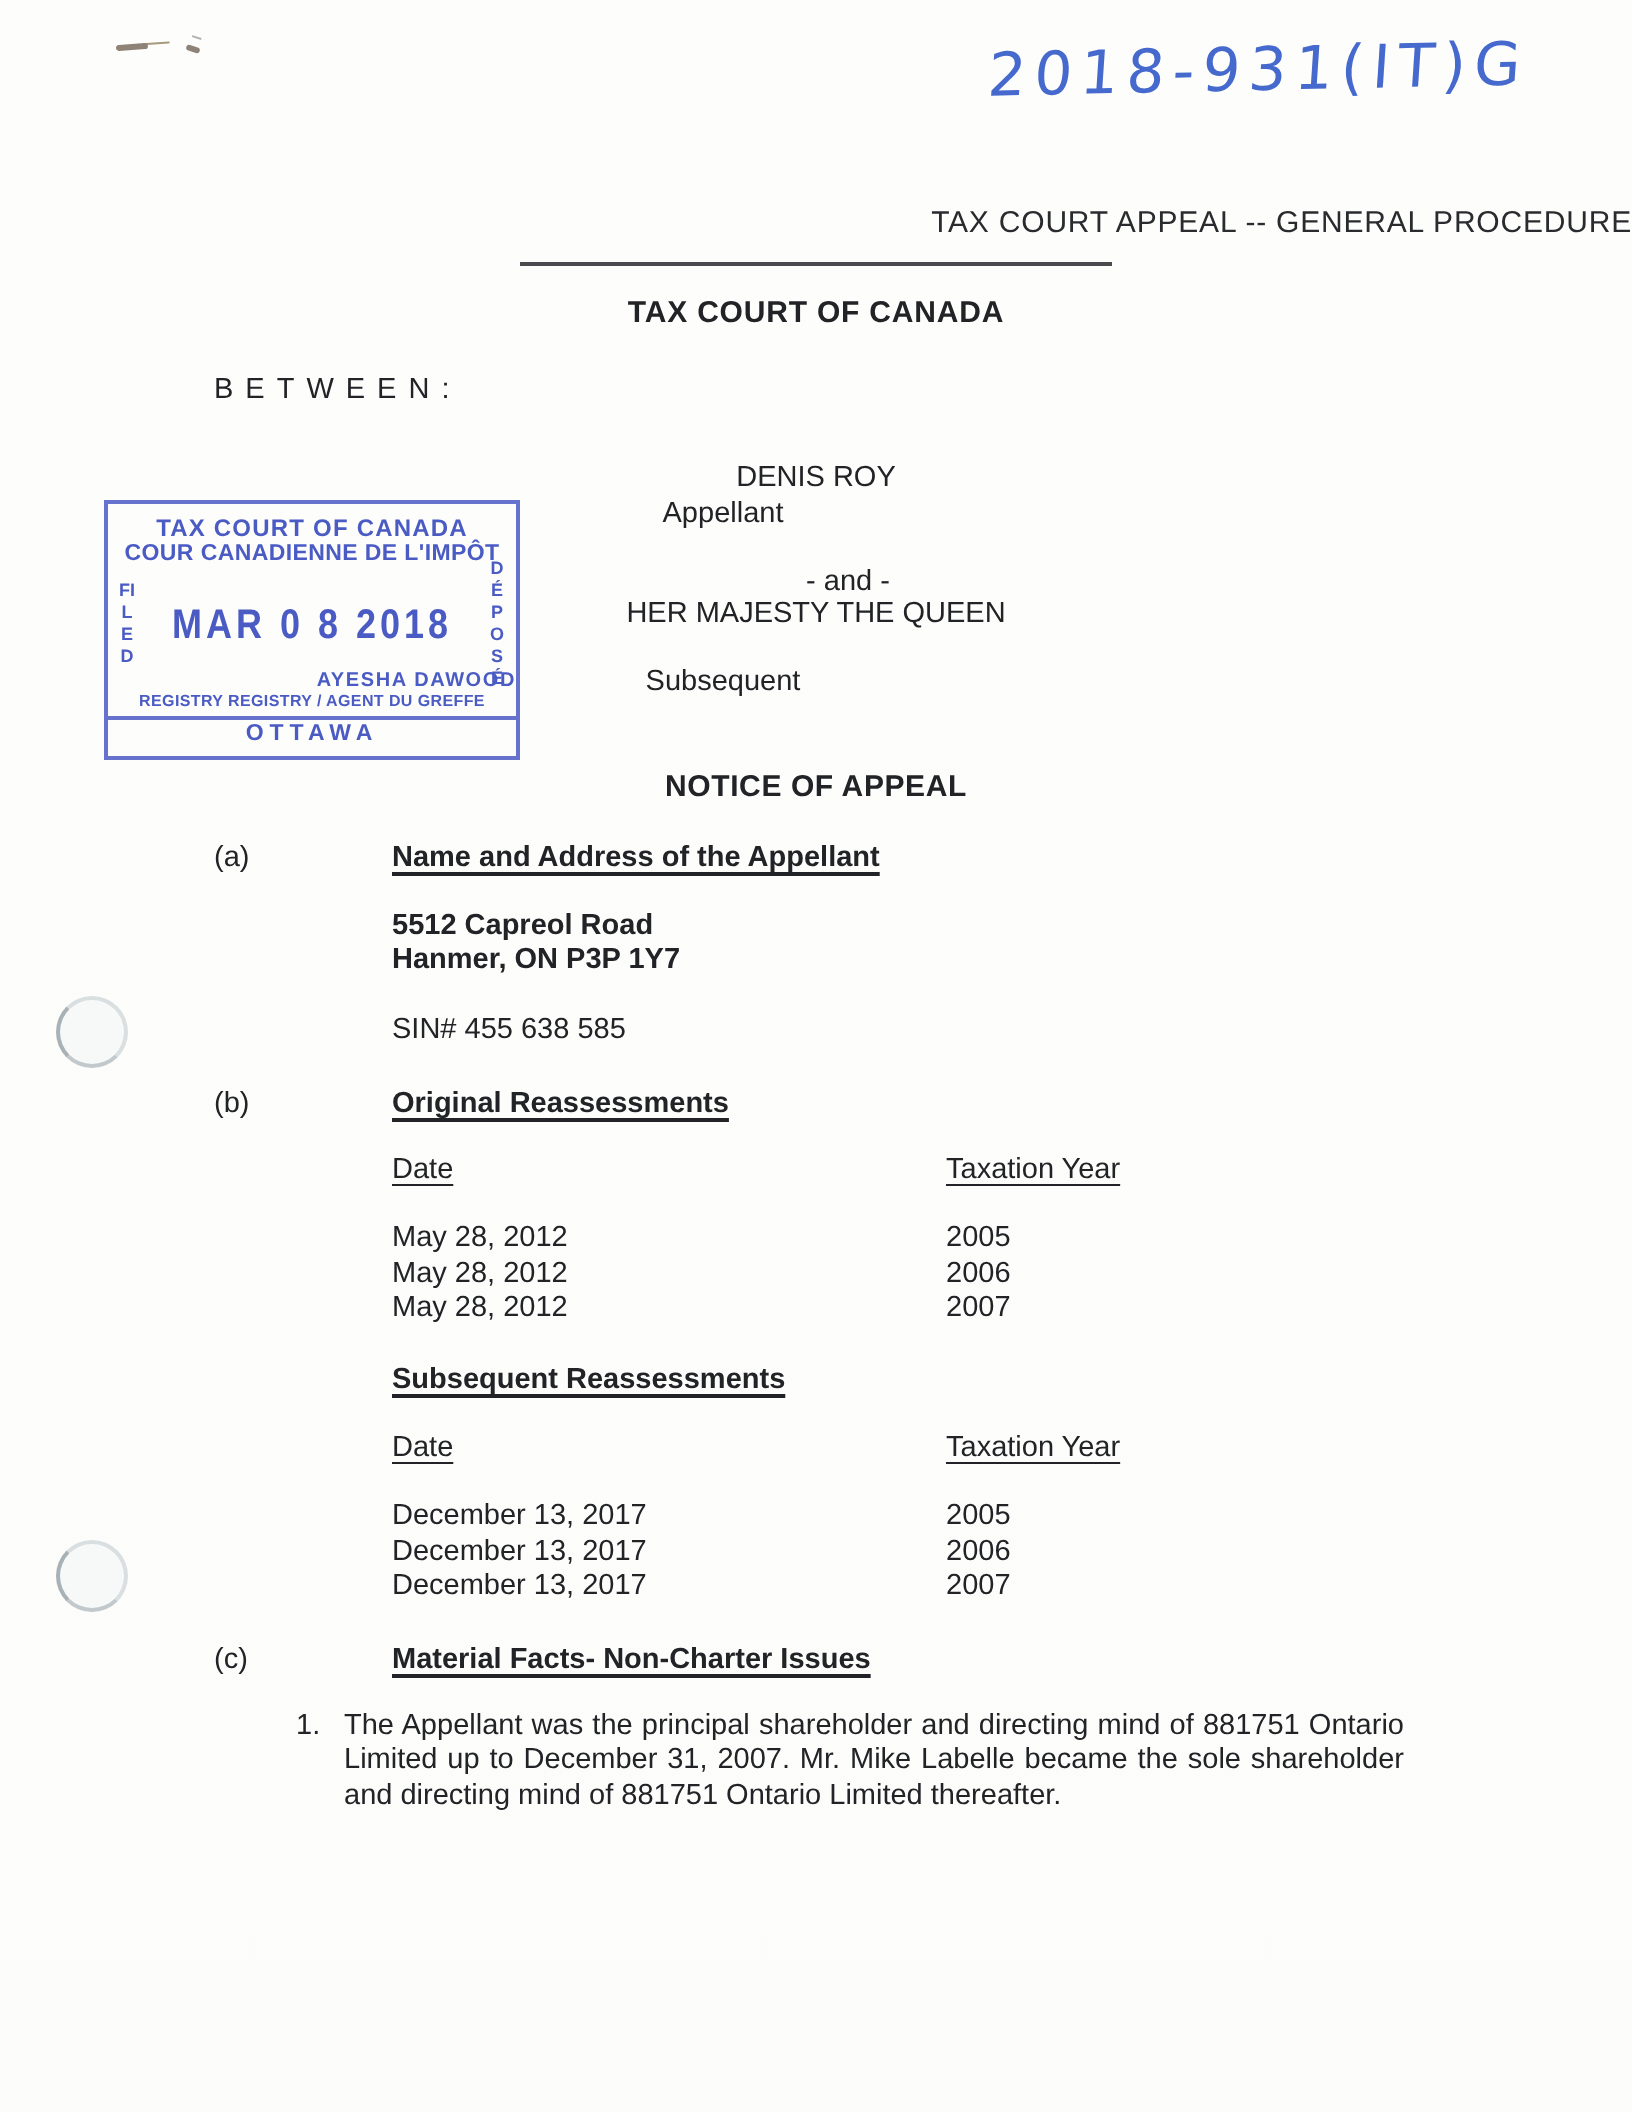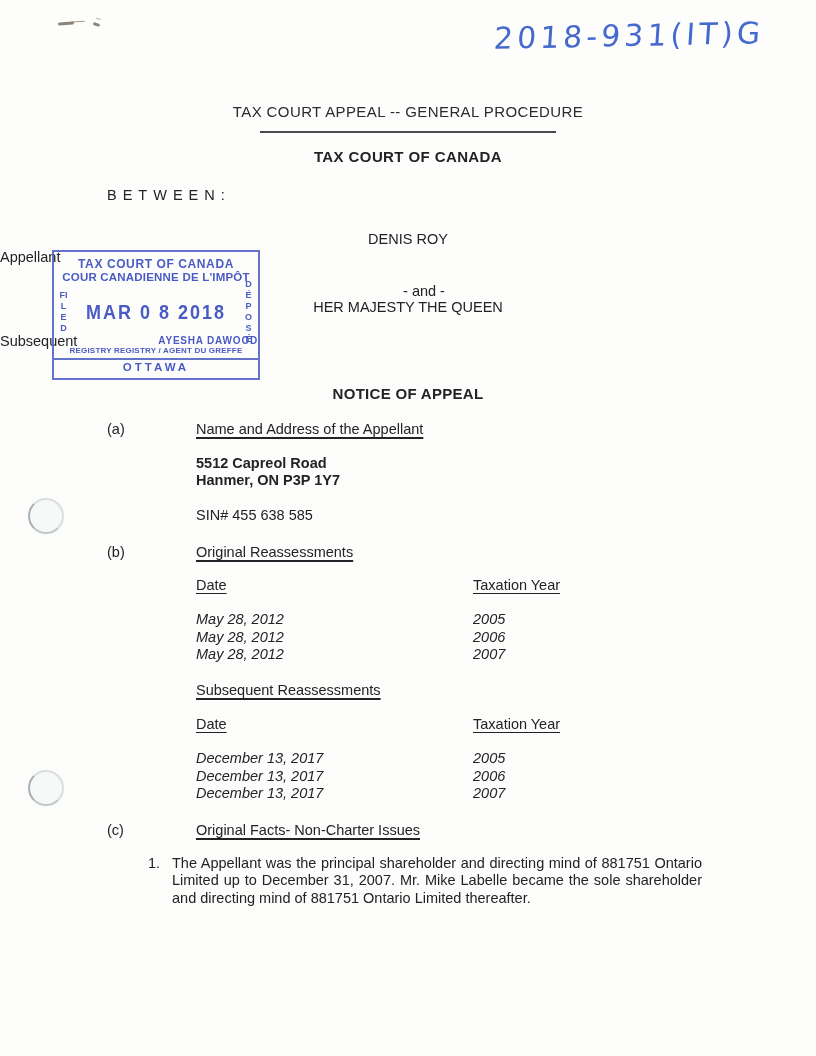--- a/index.html
+++ b/index.html
@@ -38,29 +38,29 @@
     border-radius: 50%;
     border: 2px solid rgba(168,178,182,0.38);
     border-left-color: rgba(140,152,158,0.75);
     border-bottom-color: rgba(150,162,168,0.55);
     background: rgba(244,247,247,0.6);
   }
   .hole-punch.p1 { top: 498px; }
   .hole-punch.p2 { top: 770px; }
 
   
-  .title-wrap { margin-top: 103px; text-align: center; }
+  .title-wrap { margin-top: 103px; text-align: right; }
   .doc-title { font-size: 15px; font-weight: normal; letter-spacing: 0.4px; color: #2a2b2e; }
   .title-rule { width: 296px; margin: 11px auto 0 auto; border-top: 2px solid #4a4b4e; }
   .court-name { margin-top: 15px; text-align: center; font-size: 15px; font-weight: bold; letter-spacing: 0.4px; }
   .between { margin-top: 22px; margin-left: 107px; font-size: 14.5px; letter-spacing: 6px; }
 
   
   .centered { text-align: center; font-size: 14.5px; }
-  .right-role { text-align: left; padding-right: 116px; font-size: 14.5px; }
+  .right-role { text-align: center; padding-right: 116px; font-size: 14.5px; margin-left: 23px; }
   .appellant-name { margin-top: 28px; }
   .appellant-role { margin-top: 2px; }
   .and-sep { margin-top: 18px; padding-left: 32px; }
   .respondent-name { }
   .respondent-role { margin-top: 18px; }
 
   
   .stamp {
     position: absolute;
     left: 52px; top: 250px;
@@ -82,41 +82,41 @@
   .stamp-officer-title { text-align: center; font-size: 8px; letter-spacing: 0.2px; white-space: nowrap; }
   .stamp-rule { border-top: 2px solid rgba(74,91,196,0.85); margin-top: 3px; }
   .stamp-city { text-align: center; font-size: 11.5px; letter-spacing: 3px; padding-top: 1px; }
 
   
   .notice-title { margin-top: 36px; text-align: center; font-size: 15px; font-weight: bold; letter-spacing: 0.3px; }
 
   .section-row { display: flex; padding-left: 107px; font-size: 14.5px; }
   .section-label { width: 89px; flex: none; }
   .section-heading {
-    font-weight: normal;
+    font-weight: bold;
     text-decoration: underline;
     text-underline-offset: 3px;
     text-decoration-thickness: 1.5px;
   }
   .row-a { margin-top: 19px; }
   .row-b { margin-top: 20px; }
   .row-c { margin-top: 19px; }
 
   .indent { margin-left: 196px; font-size: 14.5px; line-height: 1.2; }
   .address-block { margin-top: 18px; font-weight: bold; }
   .sin-line { margin-top: 17px; }
 
   .tbl { margin-left: 196px; font-size: 14.5px; }
   .tbl-head { display: flex; }
   .tbl-head-1 { margin-top: 17px; }
   .tbl-head-2 { margin-top: 18px; }
   .tbl-col-date { width: 277px; flex: none; }
   .tbl-col-head { text-decoration: underline; text-underline-offset: 3px; }
   .tbl-rows { margin-top: 18px; line-height: 1.2; }
-  .tbl-row { display: flex; font-style: italic; }
+  .tbl-row { display: flex; }
   .sub-heading-row { margin-left: 196px; margin-top: 19px; font-size: 14.5px; }
 
   .facts { display: flex; margin-left: 148px; margin-top: 17px; width: 554px; font-size: 14.5px; line-height: 1.21; }
   .facts-num { width: 24px; flex: none; }
   .facts-text { text-align: justify; }
 </style>
 </head>
 <body>
 
 <div class="pen-mark m1"></div>
@@ -212,19 +212,19 @@
     </div>
     <div class="tbl-row">
       <div class="tbl-col-date">December 13, 2017</div>
       <div>2007</div>
     </div>
   </div>
 </div>
 
 <div class="section-row row-c">
   <div class="section-label">(c)</div>
-  <div class="section-heading">Original Facts- Non-Charter Issues</div>
+  <div class="section-heading">Material Facts- Non-Charter Issues</div>
 </div>
 
 <div class="facts">
   <div class="facts-num">1.</div>
   <div class="facts-text">The Appellant was the principal shareholder and directing mind of 881751 Ontario Limited up to December 31, 2007. Mr. Mike Labelle became the sole shareholder and directing mind of 881751 Ontario Limited thereafter.</div>
 </div>
 
 </body></html>

